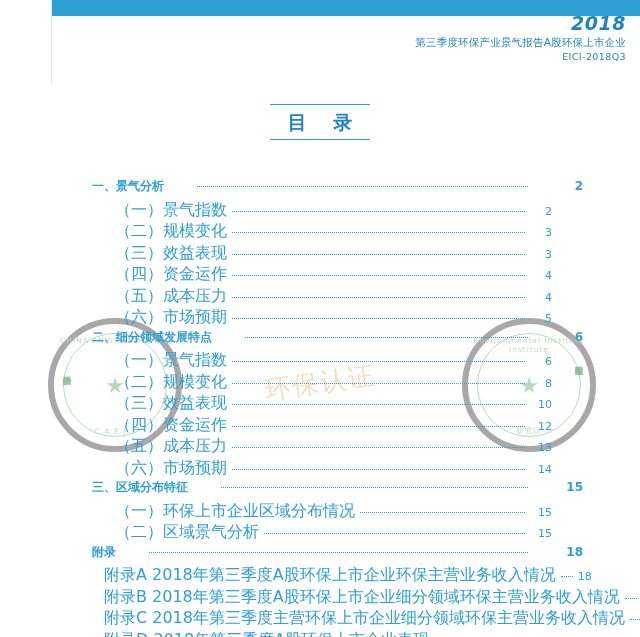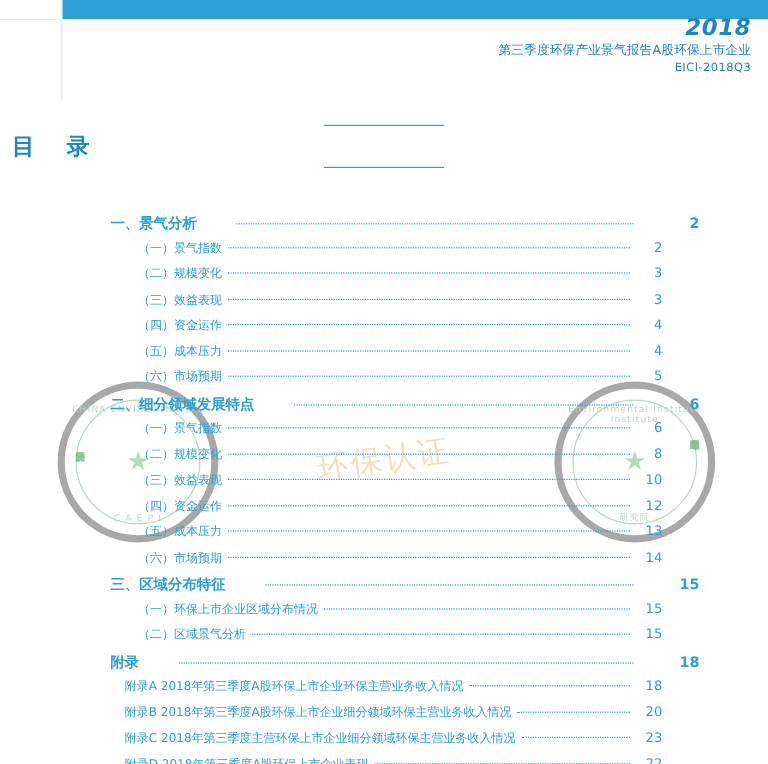--- a/index.html
+++ b/index.html
@@ -75,20 +75,21 @@
     line-height: 14px;
     letter-spacing: 0.4px;
   }
 
   
   .toc-title-wrap {
     position: absolute;
     top: 104px;
     left: 0;
     width: 640px;
+    text-align: center;
   }
   .toc-rule-top, .toc-rule-bottom {
     width: 100px;
     height: 1px;
     background: #2e9fd4;
     margin: 0 auto;
   }
   .toc-title {
     color: #1f84c2;
     font-size: 19px;
@@ -177,21 +178,21 @@
   .toc-row {
     display: flex;
     align-items: baseline;
     position: relative;
     padding: 0;
     color: #2e9fd4;
     height: 21.5px;
   }
   .toc-row .label {
     white-space: nowrap;
-    font-size: 10px;
+    font-size: 16px;
     color: #2e9fd4;
   }
   .toc-row .dots {
     flex: 1;
     margin: 0 5px;
     border-bottom: 1px dotted #2e9fd4;
     transform: translateY(-3px);
     min-width: 12px;
   }
   .toc-row .page-num {

